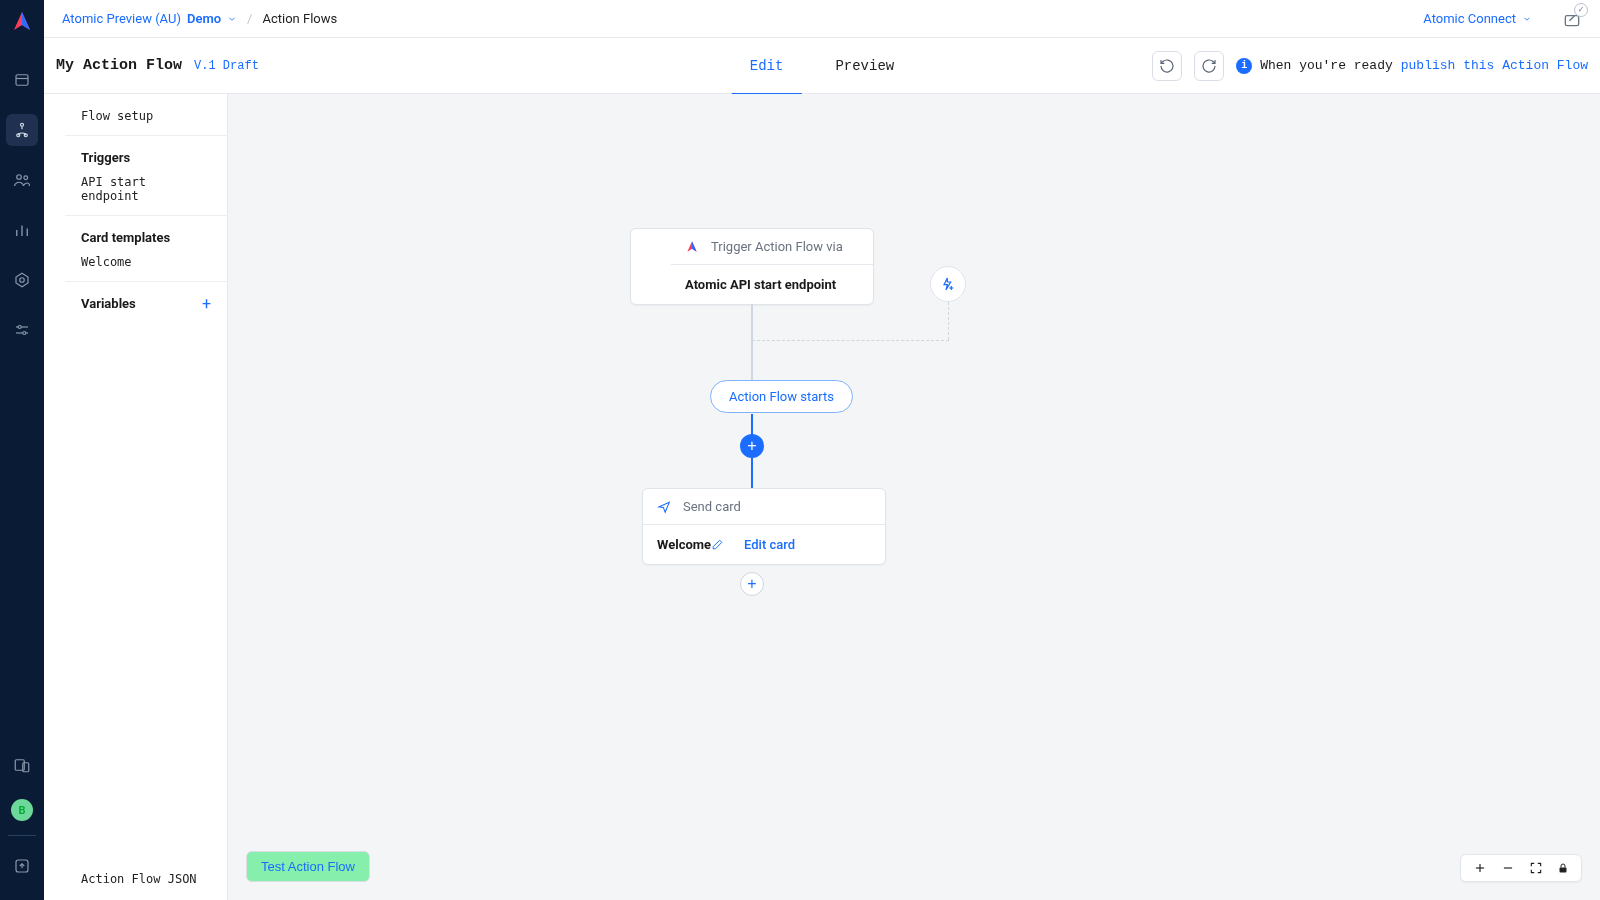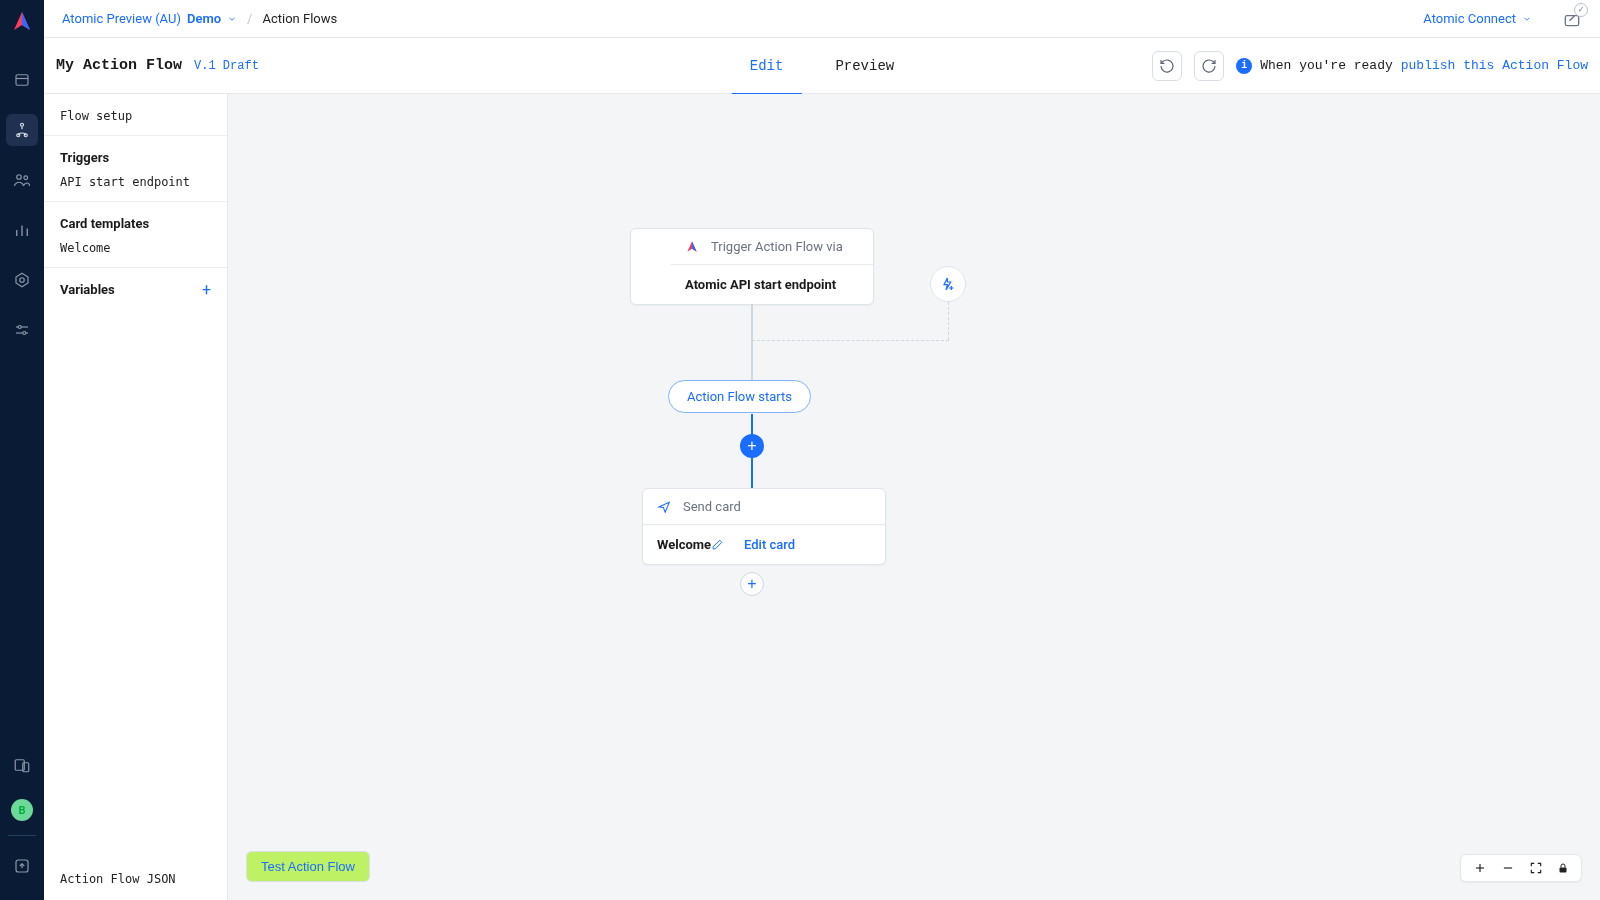--- a/index.html
+++ b/index.html
@@ -42,21 +42,21 @@
 .flowheader .rightgroup { margin-left: auto; display: flex; align-items: center; gap: 12px; }
 .flowheader .history-btn { width: 30px; height: 30px; border: 1px solid #d9dee6; border-radius: 6px; background: #fff; display: flex; align-items: center; justify-content: center; cursor: pointer; color: #5a6575; }
 .flowheader .ready { display: flex; align-items: center; gap: 8px; font-size: 13px; }
 .flowheader .ready .info-icon { width: 16px; height: 16px; border-radius: 50%; background: #1a6dff; color: #fff; font-size: 10px; font-weight: 700; display: flex; align-items: center; justify-content: center; }
 .flowheader .ready .publish-link { color: #1a6dff; cursor: pointer; font-weight: 500; }
 
 
 .body { flex: 1; display: flex; min-height: 0; }
 
 
-.outline { width: 184px; border-right: 1px solid #e7e9ee; display: flex; flex-direction: column; background: #fff; }
+.outline { width: 184px; border-right: 1px solid #e7e9ee; display: flex; flex-direction: column; background: #fff; padding-left: 21px; }
 .outline .sec { border-bottom: 1px solid #eceef2; padding: 14px 16px 12px; }
 .outline .sec.nobottom { border-bottom: none; }
 .outline .sec-head { display: flex; align-items: flex-start; justify-content: space-between; }
 .outline .sec-title { font-weight: 700; font-size: 13px; }
 .outline .sec-item { font-family: ui-monospace, Menlo, Consolas, monospace; font-size: 12px; color: #222; margin-top: 10px; cursor: pointer; }
 .outline .plusbtn { color: #1a6dff; font-size: 16px; cursor: pointer; line-height: 1; }
 .outline .filler { flex: 1; }
 .outline .json-link { padding: 14px 16px; font-family: ui-monospace, Menlo, Consolas, monospace; font-size: 12px; color: #222; cursor: pointer; }
 
 
@@ -75,21 +75,21 @@
 
 .branch-btn { position: absolute; width: 36px; height: 36px; border-radius: 50%; background: #fff; border: 1px solid #dfe3ea; display: flex; align-items: center; justify-content: center; cursor: pointer; color: #1a6dff; }
 
 
 .vline { position: absolute; width: 2px; background: #1a6dff; }
 .vline.grey { background: #cfd6e0; }
 .hline-dash { position: absolute; height: 1px; border-top: 1px dashed #cfd6e0; }
 .vline-dash { position: absolute; width: 1px; border-left: 1px dashed #cfd6e0; }
 
 
-.test-btn { position: absolute; left: 18px; bottom: 18px; padding: 7px 14px; border: 1px solid #d9dee6; border-radius: 6px; background: #bef264; color: #1a6dff; font-size: 13px; cursor: pointer; }
+.test-btn { position: absolute; left: 18px; bottom: 18px; padding: 7px 14px; border: 1px solid #d9dee6; border-radius: 6px; background: #86efac; color: #1a6dff; font-size: 13px; cursor: pointer; }
 
 
 .zoom { position: absolute; right: 18px; bottom: 18px; display: flex; align-items: center; gap: 14px; background: #fff; border: 1px solid #e3e6ec; border-radius: 6px; padding: 6px 12px; box-shadow: 0 1px 2px rgba(0,0,0,0.05); }
 .zoom .zbtn { cursor: pointer; color: #222; display: flex; align-items: center; }
 
 svg { display: block; }
 </style>
 </head>
 <body>
 
@@ -275,21 +275,21 @@
                 <line x1="17" y1="15" x2="17" y2="21"></line>
                 <line x1="14" y1="18" x2="20" y2="18"></line>
               </svg>
           </div>
 
           <div class="vline-dash" style="left:720px; top:208px; height:38px;"></div>
           <div class="hline-dash" style="left:524px; top:246px; width:197px;"></div>
 
           <div class="vline grey" style="left:523px; top:210px; height:76px;"></div>
 
-          <div class="pill" style="left:440px; top:286px;">
+          <div class="pill" style="left:482px; top:286px;">
             <span>Action Flow starts</span>
           </div>
 
           <div class="vline" style="left:523px; top:320px; height:24px;"></div>
 
           <button class="add-circle" style="left:512px; top:340px;">+</button>
 
           <div class="vline" style="left:523px; top:364px; height:30px;"></div>
 
           <div class="node" style="left:414px; top:394px;">

